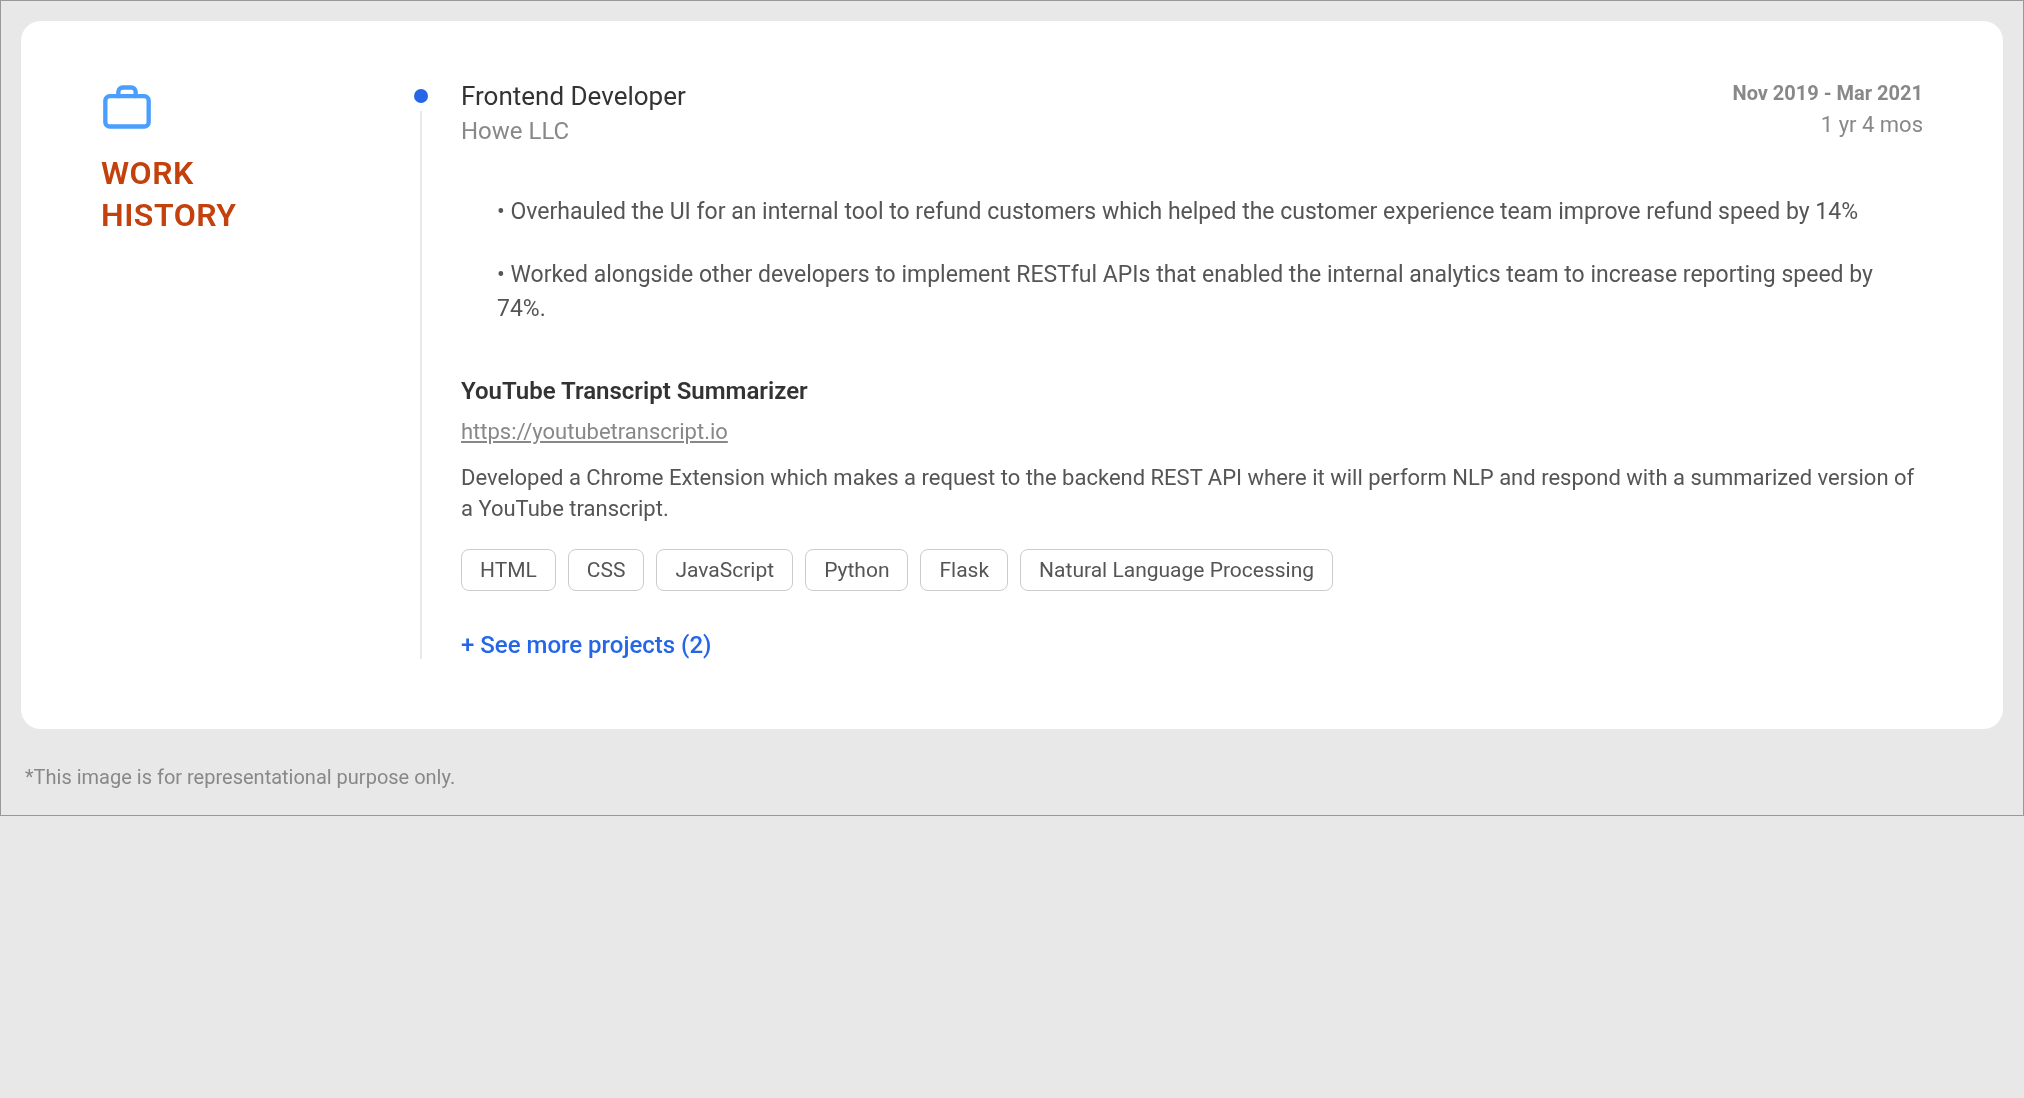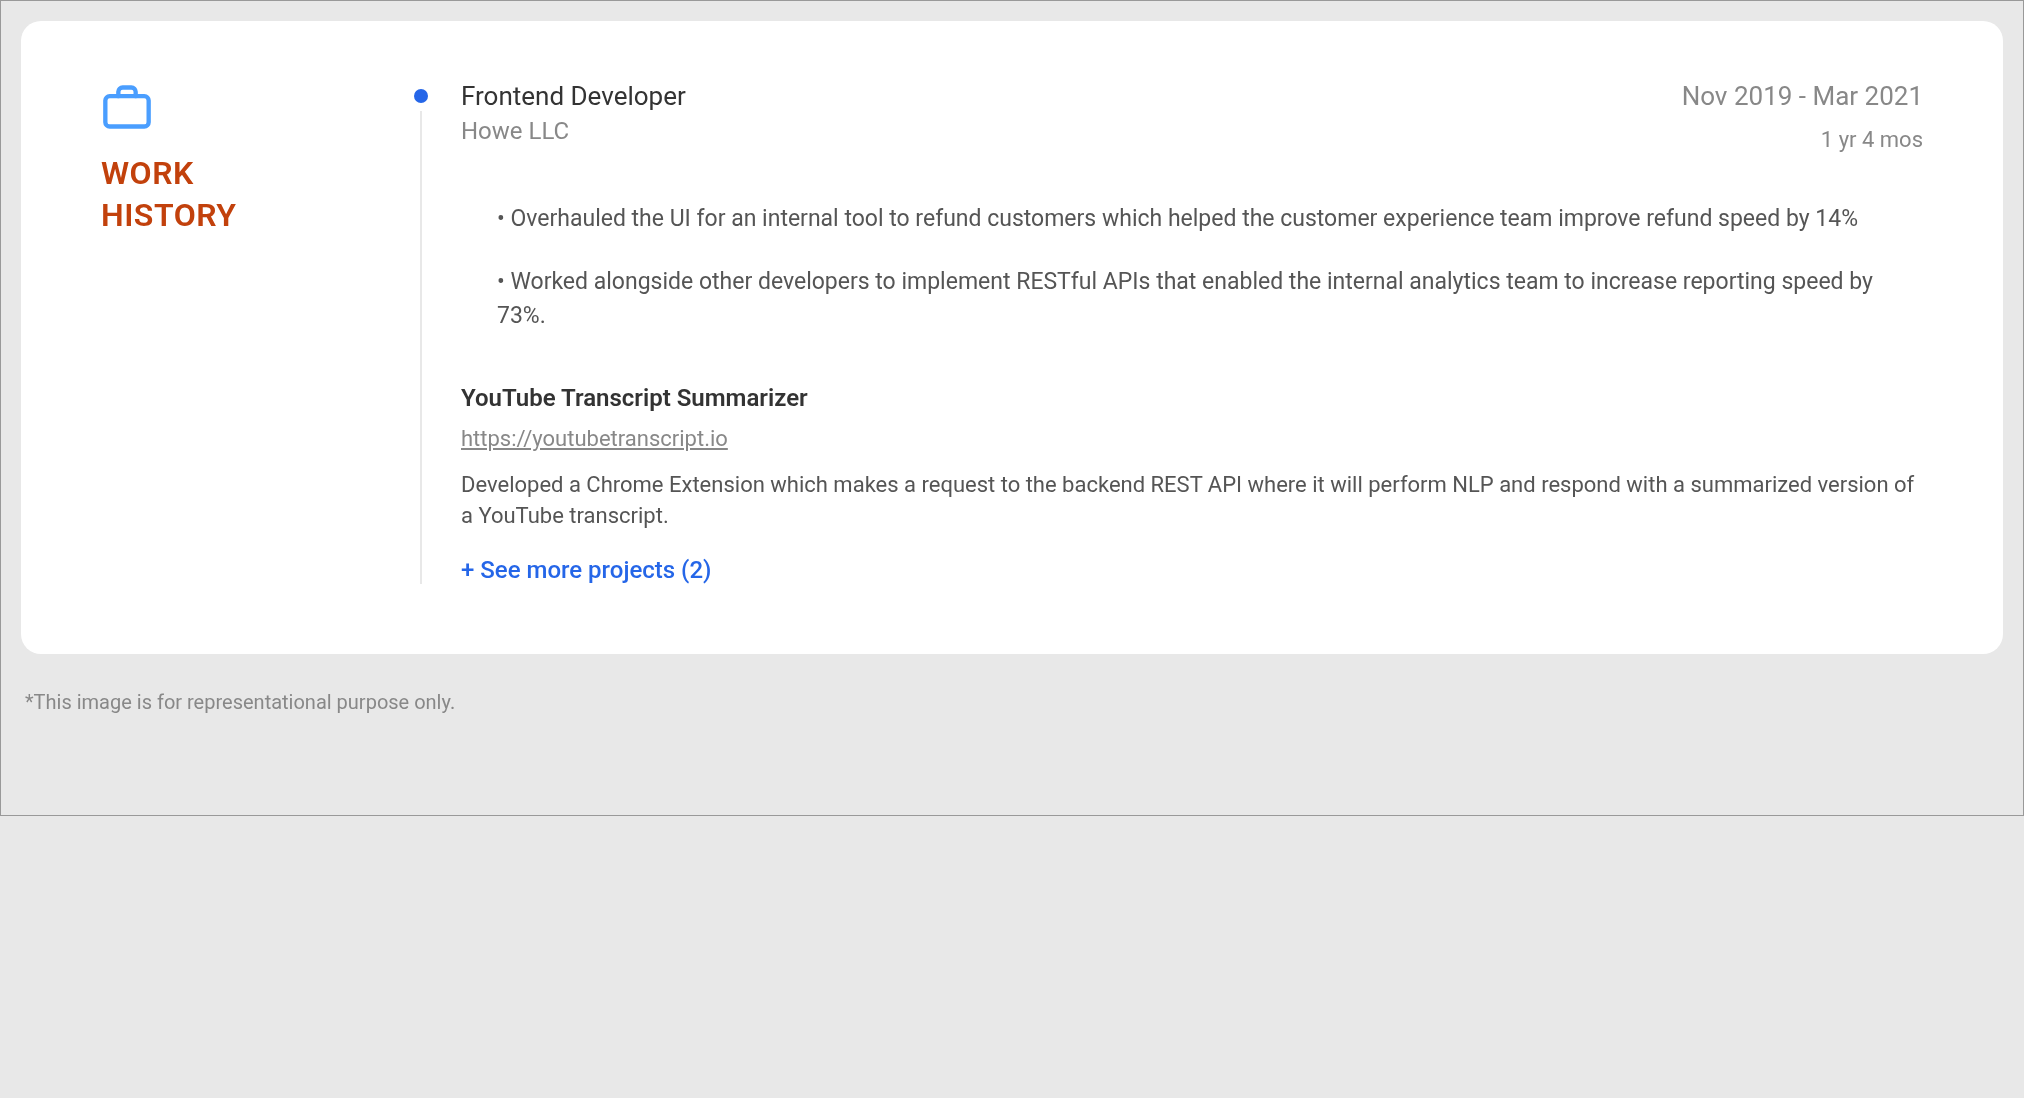--- a/index.html
+++ b/index.html
@@ -80,23 +80,24 @@
       margin-bottom: 6px;
     }
     .company {
       font-size: 24px;
       color: #888;
     }
     .dates {
       text-align: right;
     }
     .date-range {
-      font-size: 26px;
-      color: #888;
-      margin-bottom: 16px;
+      font-size: 20px;
+      color: #888;
+      margin-bottom: 7px;
+      font-weight: bold;
     }
     .duration {
       font-size: 22px;
       color: #888;
     }
     .bullets {
       margin-bottom: 50px;
       margin-left: 36px;
     }
     .bullet {
@@ -179,26 +180,34 @@
         <div class="company">Howe LLC</div>
       </div>
       <div class="dates">
         <div class="date-range">Nov 2019 - Mar 2021</div>
         <div class="duration">1 yr 4 mos</div>
       </div>
     </div>
 
     <div class="bullets">
       <div class="bullet">• Overhauled the UI for an internal tool to refund customers which helped the customer experience team improve refund speed by 14%</div>
-      <div class="bullet">• Worked alongside other developers to implement RESTful APIs that enabled the internal analytics team to increase reporting speed by 73%.</div>
+      <div class="bullet">• Worked alongside other developers to implement RESTful APIs that enabled the internal analytics team to increase reporting speed by 74%.</div>
     </div>
 
     <div>
       <div class="project-title">YouTube Transcript Summarizer</div>
       <a class="project-link">https://youtubetranscript.io</a>
       <div class="project-desc">Developed a Chrome Extension which makes a request to the backend REST API where it will perform NLP and respond with a summarized version of a YouTube transcript.</div>
+      <div class="tags">
+        <span class="tag">HTML</span>
+        <span class="tag">CSS</span>
+        <span class="tag">JavaScript</span>
+        <span class="tag">Python</span>
+        <span class="tag">Flask</span>
+        <span class="tag">Natural Language Processing</span>
+      </div>
     </div>
 
     <div class="see-more">+ See more projects (2)</div>
   </div>
 </div>
 
 <div class="disclaimer">*This image is for representational purpose only.</div>
 
 </body></html>

